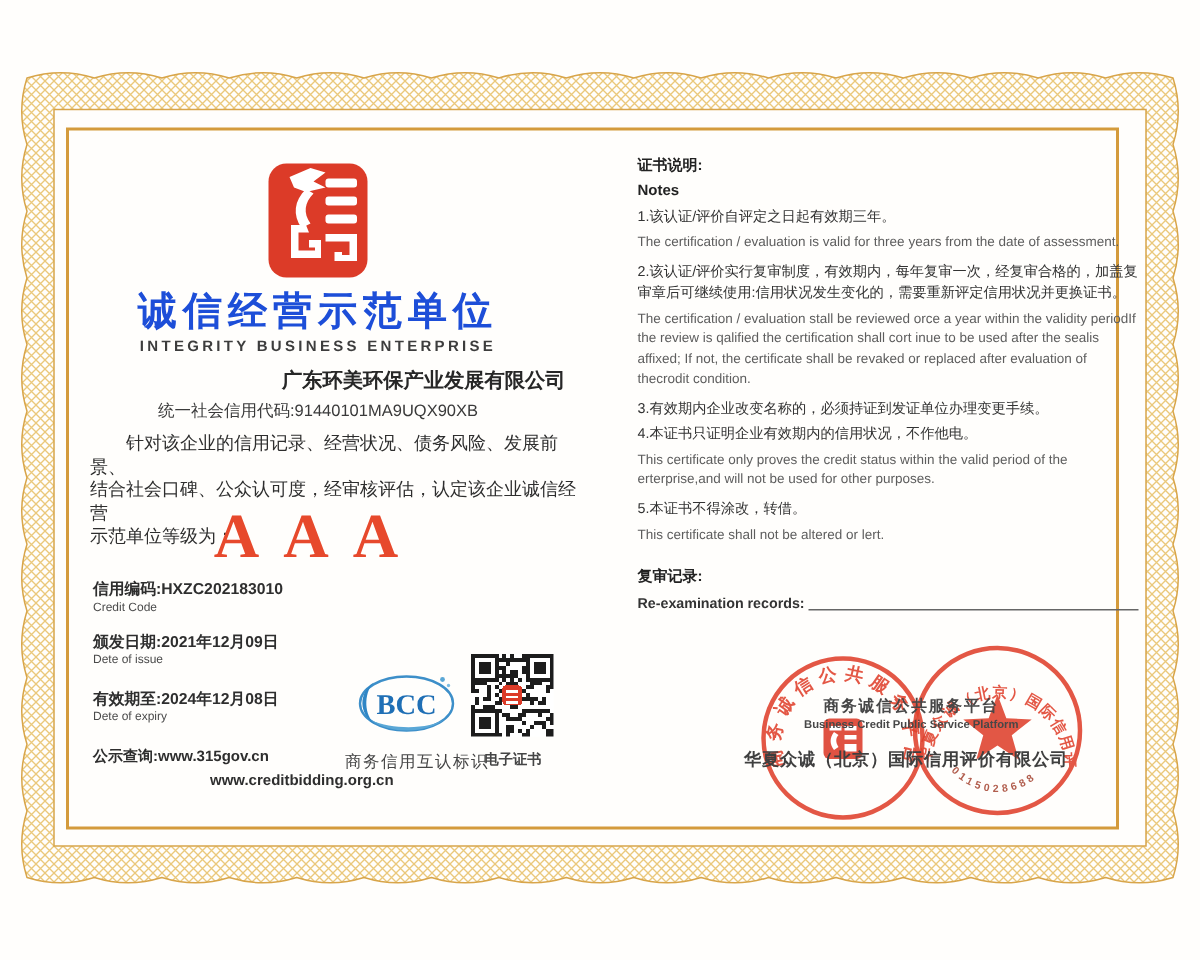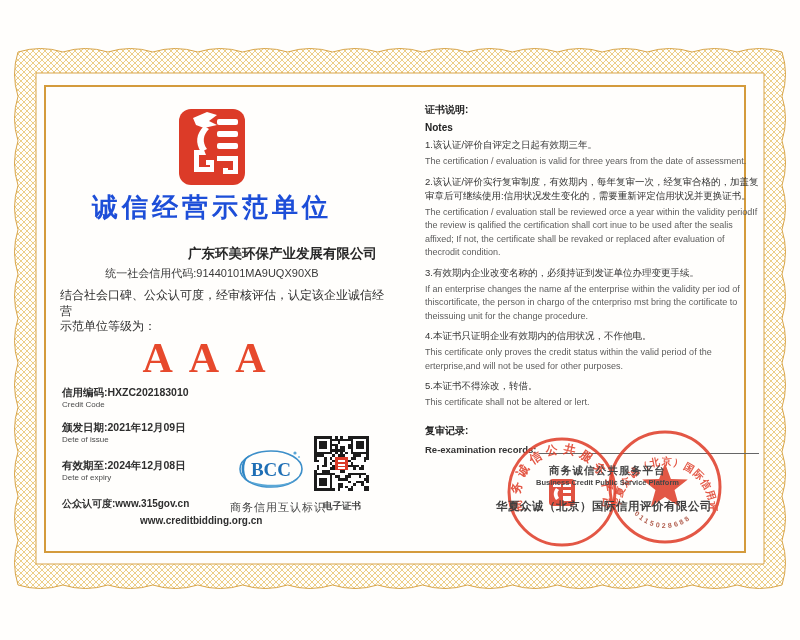--- a/index.html
+++ b/index.html
@@ -79,36 +79,38 @@
       <path d="M27,20 C19,28 18,37 24,46 L30,43 C25,36 26,29 32,23 Z"></path>
       <path d="M27,44 L17,44 L17,66 L37,66 L37,54 L29,54 L29,59 L33,59 L33,61 L22,61 L22,49 L29,49 Z"></path>
       <rect x="40" y="13" width="21" height="6" rx="2"></rect>
       <rect x="40" y="25" width="21" height="6" rx="2"></rect>
       <rect x="40" y="37" width="21" height="6" rx="2"></rect>
       <path d="M40,50 L61,50 L61,68 L46,68 L46,62 L51,62 L51,64 L56,64 L56,55 L40,55 Z"></path>
     </g>
   </svg>
 
   <div class="abs title-cn">诚信经营示范单位</div>
+  <div class="abs title-en">INTEGRITY BUSINESS ENTERPRISE</div>
   <div class="abs company">广东环美环保产业发展有限公司</div>
   <div class="abs uscc">统一社会信用代码:91440101MA9UQX90XB</div>
 
   <div class="abs decl">
+    <div class="ind">针对该企业的信用记录、经营状况、债务风险、发展前景、</div>
     <div>结合社会口碑、公众认可度，经审核评估，认定该企业诚信经营</div>
     <div>示范单位等级为：</div>
   </div>
   <div class="abs grade">AAA</div>
 
   <div class="abs f-cn cc-cn">信用编码:HXZC202183010</div>
   <div class="abs f-en cc-en">Credit Code</div>
   <div class="abs f-cn is-cn">颁发日期:2021年12月09日</div>
   <div class="abs f-en is-en">Dete of issue</div>
   <div class="abs f-cn ex-cn">有效期至:2024年12月08日</div>
   <div class="abs f-en ex-en">Dete of expiry</div>
-  <div class="abs q1">公众认可度:www.315gov.cn</div>
+  <div class="abs q1">公示查询:www.315gov.cn</div>
   <div class="abs q2">www.creditbidding.org.cn</div>
 
   <svg class="abs bcc" width="68" height="46" viewBox="0 0 68 46">
     <ellipse cx="34" cy="23" rx="31" ry="18" fill="none" stroke="#3D8FC9" stroke-width="1.6"></ellipse>
     <path d="M12,9 C2,16 2,30 13,37 C6,31 5,17 12,9 Z" fill="#2F86C5"></path>
     <path d="M10,34 C24,44 48,43 60,33 C50,40 26,41 10,34 Z" fill="#5AA7D6"></path>
     <circle cx="58" cy="7" r="1.6" fill="#5AA7D6"></circle>
     <circle cx="62" cy="11" r="1.1" fill="#7BBCE2"></circle>
     <text x="34" y="30" text-anchor="middle" font-family="Liberation Serif, DejaVu Serif, serif" font-size="19" font-weight="bold" fill="#1F6FB5">BCC</text>
   </svg>
@@ -343,21 +345,20 @@
   <div class="abs qr-label">电子证书</div>
 
   <div class="abs notes">
     <p class="n-head">证书说明:</p>
     <p class="n-head">Notes</p>
     <p class="n-cn">1.该认证/评价自评定之日起有效期三年。</p>
     <p class="n-en">The certification / evaluation is valid for three years from the date of assessment.</p>
     <p class="n-cn">2.该认证/评价实行复审制度，有效期内，每年复审一次，经复审合格的，加盖复审章后可继续使用:信用状况发生变化的，需要重新评定信用状况并更换证书。</p>
     <p class="n-en">The certification / evaluation stall be reviewed orce a year within the validity periodIf the review is qalified the certification shall cort inue to be used after the sealis affixed; If not, the certificate shall be revaked or replaced after evaluation of thecrodit condition.</p>
     <p class="n-cn">3.有效期内企业改变名称的，必须持证到发证单位办理变更手续。</p>
-    <p class="n-en">If an enterprise changes the name af the enterprise within the validity per iod of thiscortificate, the person in chargo of the cnterpriso mst bring the cortificate to theissuing unit for the change procedure.</p>
     <p class="n-cn">4.本证书只证明企业有效期内的信用状况，不作他电。</p>
     <p class="n-en">This certificate only proves the credit status within the valid period of the erterprise,and will not be used for other purposes.</p>
     <p class="n-cn">5.本证书不得涂改，转借。</p>
     <p class="n-en">This certificate shall not be altered or lert.</p>
     <div class="reexam">
       <p class="n-head">复审记录:</p>
       <div class="re-line">
         <span>Re-examination records:</span>
         <span class="re-underline"></span>
       </div>

